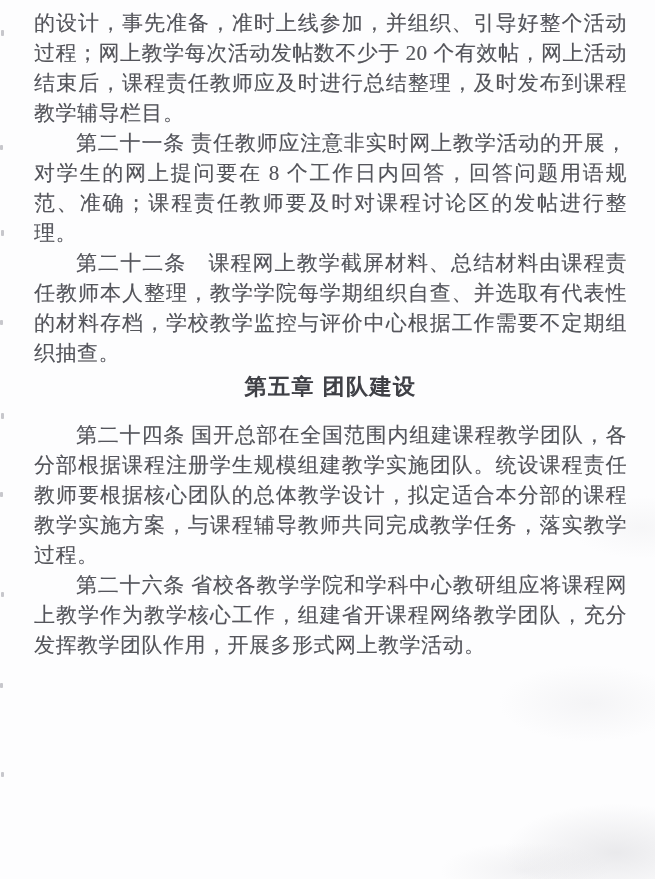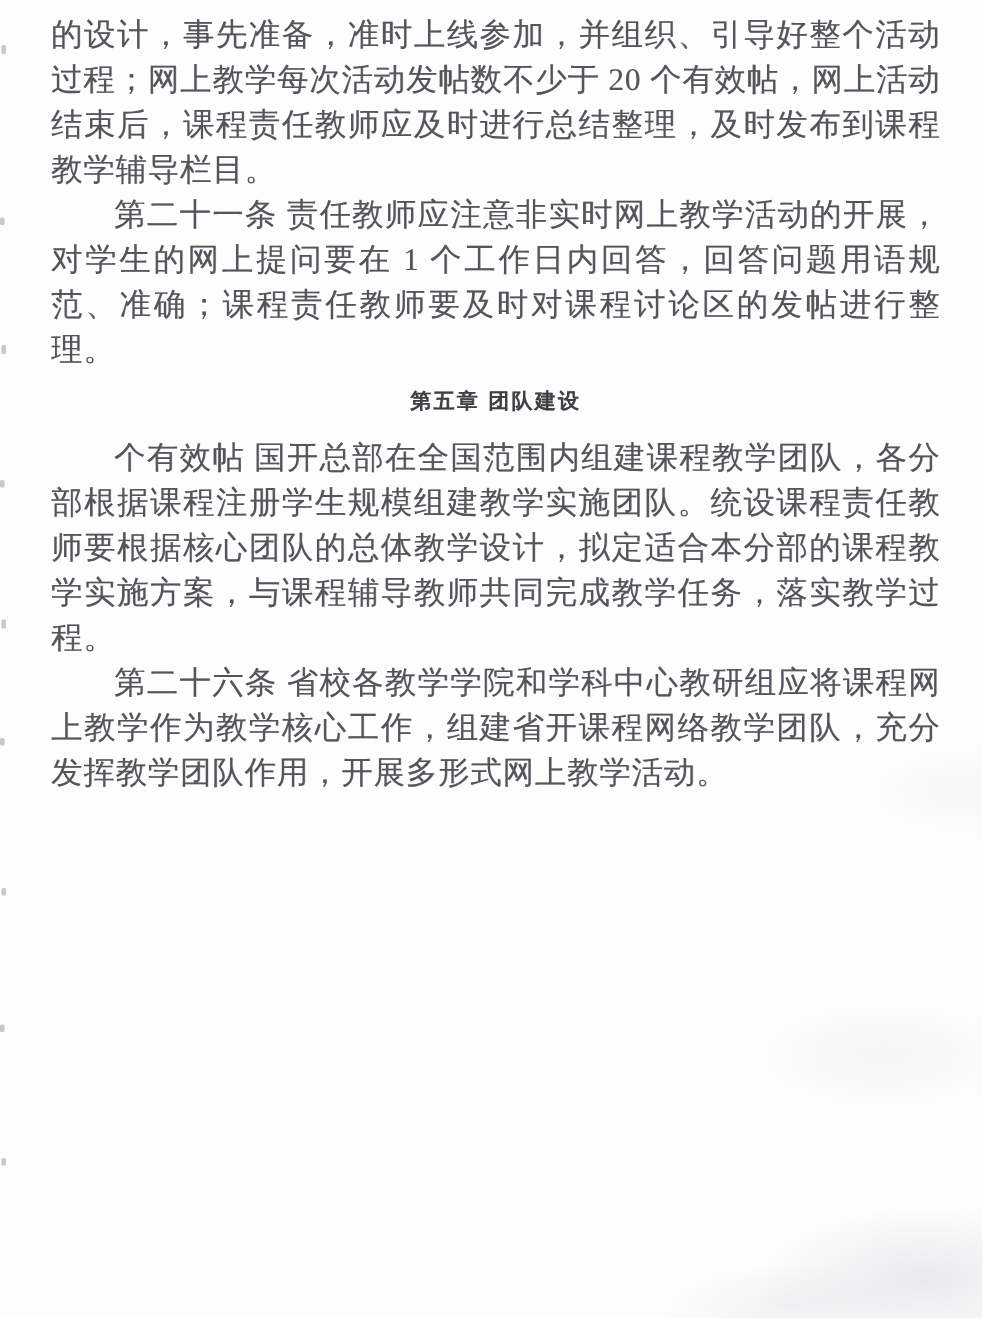--- a/index.html
+++ b/index.html
@@ -31,22 +31,22 @@
     letter-spacing: 0.5px;
     text-shadow: 0.3px 0.3px 0.4px rgba(110,110,118,0.45);
   }
   p.para {
     margin: 0;
   }
   p.para.indent {
     text-indent: 2em;
   }
   h2.chapter-heading {
-    margin: 2px 0 6px 0;
-    font-size: 14px;
+    margin: 2px 0 16px 0;
+    font-size: 22px;
     line-height: 34px;
     font-weight: bold;
     text-align: center;
     color: #3f4046;
     letter-spacing: 1.5px;
     text-indent: 0;
     font-family: "Liberation Sans", "DejaVu Sans", sans-serif;
   }
   .speck {
     position: absolute;
@@ -54,23 +54,24 @@
     border-radius: 1px;
     opacity: 0.55;
   }
 </style>
 </head>
 <body>
 
 <div class="page">
   <div class="doc">
       <p class="para">的设计，事先准备，准时上线参加，并组织、引导好整个活动过程；网上教学每次活动发帖数不少于 20 个有效帖，网上活动结束后，课程责任教师应及时进行总结整理，及时发布到课程教学辅导栏目。</p>
-      <p class="para indent">第二十一条 责任教师应注意非实时网上教学活动的开展，对学生的网上提问要在 1 个工作日内回答，回答问题用语规范、准确；课程责任教师要及时对课程讨论区的发帖进行整理。</p>
+      <p class="para indent">第二十一条 责任教师应注意非实时网上教学活动的开展，对学生的网上提问要在 8 个工作日内回答，回答问题用语规范、准确；课程责任教师要及时对课程讨论区的发帖进行整理。</p>
+      <p class="para indent">第二十二条　课程网上教学截屏材料、总结材料由课程责任教师本人整理，教学学院每学期组织自查、并选取有代表性的材料存档，学校教学监控与评价中心根据工作需要不定期组织抽查。</p>
       <h2 class="chapter-heading">第五章 团队建设</h2>
-      <p class="para indent">个有效帖 国开总部在全国范围内组建课程教学团队，各分部根据课程注册学生规模组建教学实施团队。统设课程责任教师要根据核心团队的总体教学设计，拟定适合本分部的课程教学实施方案，与课程辅导教师共同完成教学任务，落实教学过程。</p>
+      <p class="para indent">第二十四条 国开总部在全国范围内组建课程教学团队，各分部根据课程注册学生规模组建教学实施团队。统设课程责任教师要根据核心团队的总体教学设计，拟定适合本分部的课程教学实施方案，与课程辅导教师共同完成教学任务，落实教学过程。</p>
       <p class="para indent">第二十六条 省校各教学学院和学科中心教研组应将课程网上教学作为教学核心工作，组建省开课程网络教学团队，充分发挥教学团队作用，开展多形式网上教学活动。</p>
     </div>
 
   <div class="speck" style="left:1px; top:30px;  width:3px; height:6px;"></div>
   <div class="speck" style="left:0px; top:145px; width:3px; height:5px;"></div>
   <div class="speck" style="left:1px; top:230px; width:3px; height:6px;"></div>
   <div class="speck" style="left:0px; top:320px; width:3px; height:5px;"></div>
   <div class="speck" style="left:1px; top:413px; width:3px; height:6px;"></div>
   <div class="speck" style="left:0px; top:492px; width:3px; height:5px;"></div>
   <div class="speck" style="left:1px; top:592px; width:3px; height:5px;"></div>

